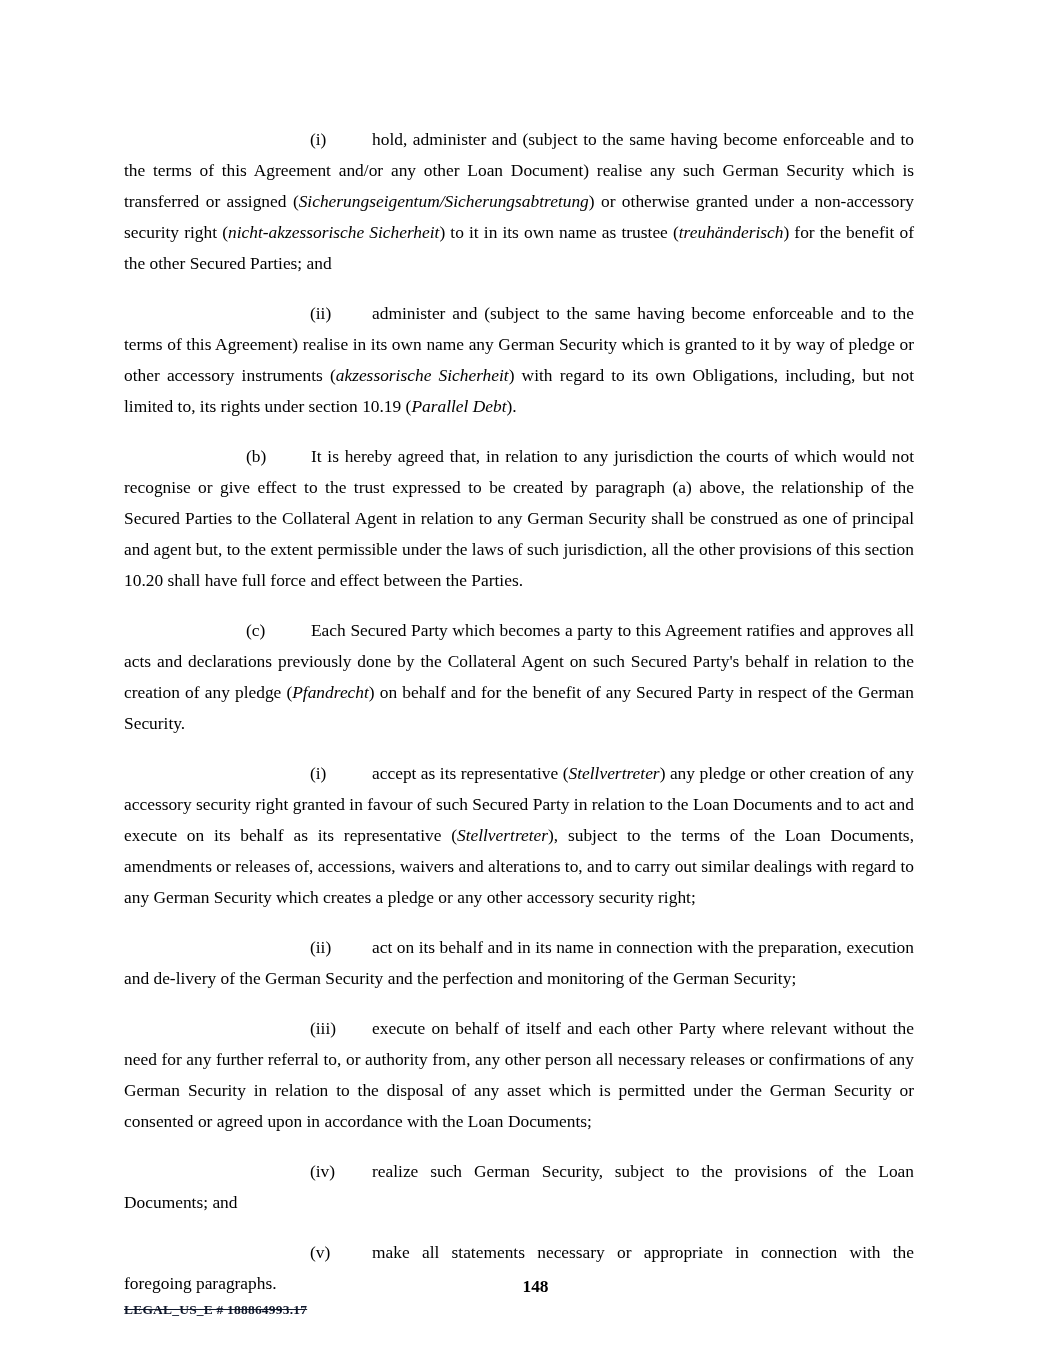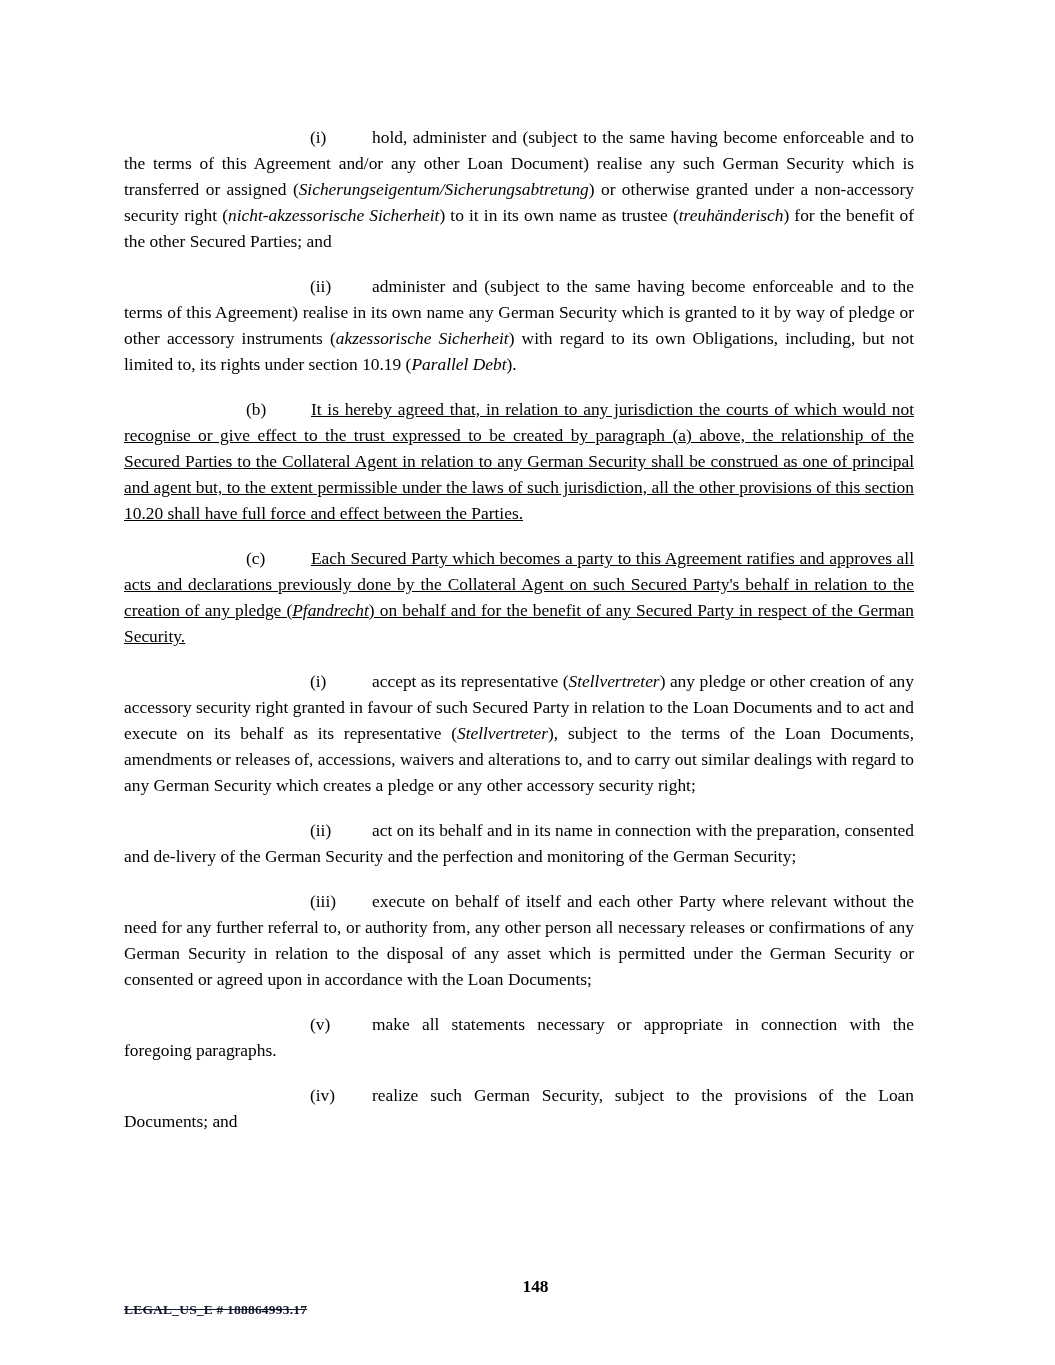--- a/index.html
+++ b/index.html
@@ -19,24 +19,24 @@
   .content {
     position: absolute;
     left: 124px;
     top: 124px;
     width: 806px;
   }
   .para {
     margin: 0 16px 19px 0;
     text-align: justify;
     font-size: 17.4px;
-    line-height: 26px;
+    line-height: 31px;
   }
   .level-sub  { text-indent: 186px; }
-  .level-main { text-indent: 122px; text-decoration: underline; }
+  .level-main { text-indent: 122px; }
   .marker {
     display: inline-block;
     text-indent: 0;
   }
   .level-sub .marker  { min-width: 62px; }
   .level-main .marker { min-width: 65px; }
   .it { font-style: italic; }
   .page-number {
     position: absolute;
     top: 1276px;
@@ -60,20 +60,20 @@
 </head>
 <body>
 
 <div class="page">
   <div class="content">
       <p class="para level-sub"><span class="marker">(i)</span><span>hold, administer and (subject to the same having become enforceable and to the terms of this Agreement and/or any other Loan Document) realise any such German Security which is transferred or assigned (</span><span class="it">Sicherungseigentum/Sicherungsabtretung</span><span>) or otherwise granted under a non-accessory security right (</span><span class="it">nicht-akzessorische Sicherheit</span><span>) to it in its own name as trustee (</span><span class="it">treuhänderisch</span><span>) for the benefit of the other Secured Parties; and</span></p>
       <p class="para level-sub"><span class="marker">(ii)</span><span>administer and (subject to the same having become enforceable and to the terms of this Agreement) realise in its own name any German Security which is granted to it by way of pledge or other accessory instruments (</span><span class="it">akzessorische Sicherheit</span><span>) with regard to its own Obligations, including, but not limited to, its rights under section 10.19 (</span><span class="it">Parallel Debt</span><span>).</span></p>
       <p class="para level-main"><span class="marker">(b)</span><span>It is hereby agreed that, in relation to any jurisdiction the courts of which would not recognise or give effect to the trust expressed to be created by paragraph (a) above, the relationship of the Secured Parties to the Collateral Agent in relation to any German Security shall be construed as one of principal and agent but, to the extent permissible under the laws of such jurisdiction, all the other provisions of this section 10.20 shall have full force and effect between the Parties.</span></p>
       <p class="para level-main"><span class="marker">(c)</span><span>Each Secured Party which becomes a party to this Agreement ratifies and approves all acts and declarations previously done by the Collateral Agent on such Secured Party's behalf in relation to the creation of any pledge (</span><span class="it">Pfandrecht</span><span>) on behalf and for the benefit of any Secured Party in respect of the German Security.</span></p>
       <p class="para level-sub"><span class="marker">(i)</span><span>accept as its representative (</span><span class="it">Stellvertreter</span><span>) any pledge or other creation of any accessory security right granted in favour of such Secured Party in relation to the Loan Documents and to act and execute on its behalf as its representative (</span><span class="it">Stellvertreter</span><span>), subject to the terms of the Loan Documents, amendments or releases of, accessions, waivers and alterations to, and to carry out similar dealings with regard to any German Security which creates a pledge or any other accessory security right;</span></p>
-      <p class="para level-sub"><span class="marker">(ii)</span><span>act on its behalf and in its name in connection with the preparation, consented and de-livery of the German Security and the perfection and monitoring of the German Security;</span></p>
+      <p class="para level-sub"><span class="marker">(ii)</span><span>act on its behalf and in its name in connection with the preparation, execution and de-livery of the German Security and the perfection and monitoring of the German Security;</span></p>
       <p class="para level-sub"><span class="marker">(iii)</span><span>execute on behalf of itself and each other Party where relevant without the need for any further referral to, or authority from, any other person all necessary releases or confirmations of any German Security in relation to the disposal of any asset which is permitted under the German Security or consented or agreed upon in accordance with the Loan Documents;</span></p>
+      <p class="para level-sub"><span class="marker">(iv)</span><span>realize such German Security, subject to the provisions of the Loan Documents; and</span></p>
       <p class="para level-sub"><span class="marker">(v)</span><span>make all statements necessary or appropriate in connection with the foregoing paragraphs.</span></p>
-      <p class="para level-sub"><span class="marker">(iv)</span><span>realize such German Security, subject to the provisions of the Loan Documents; and</span></p>
     </div>
   <div class="page-number">148</div>
   <div class="footer-stamp">LEGAL_US_E # 188864993.17</div>
 </div>
 
 </body></html>

